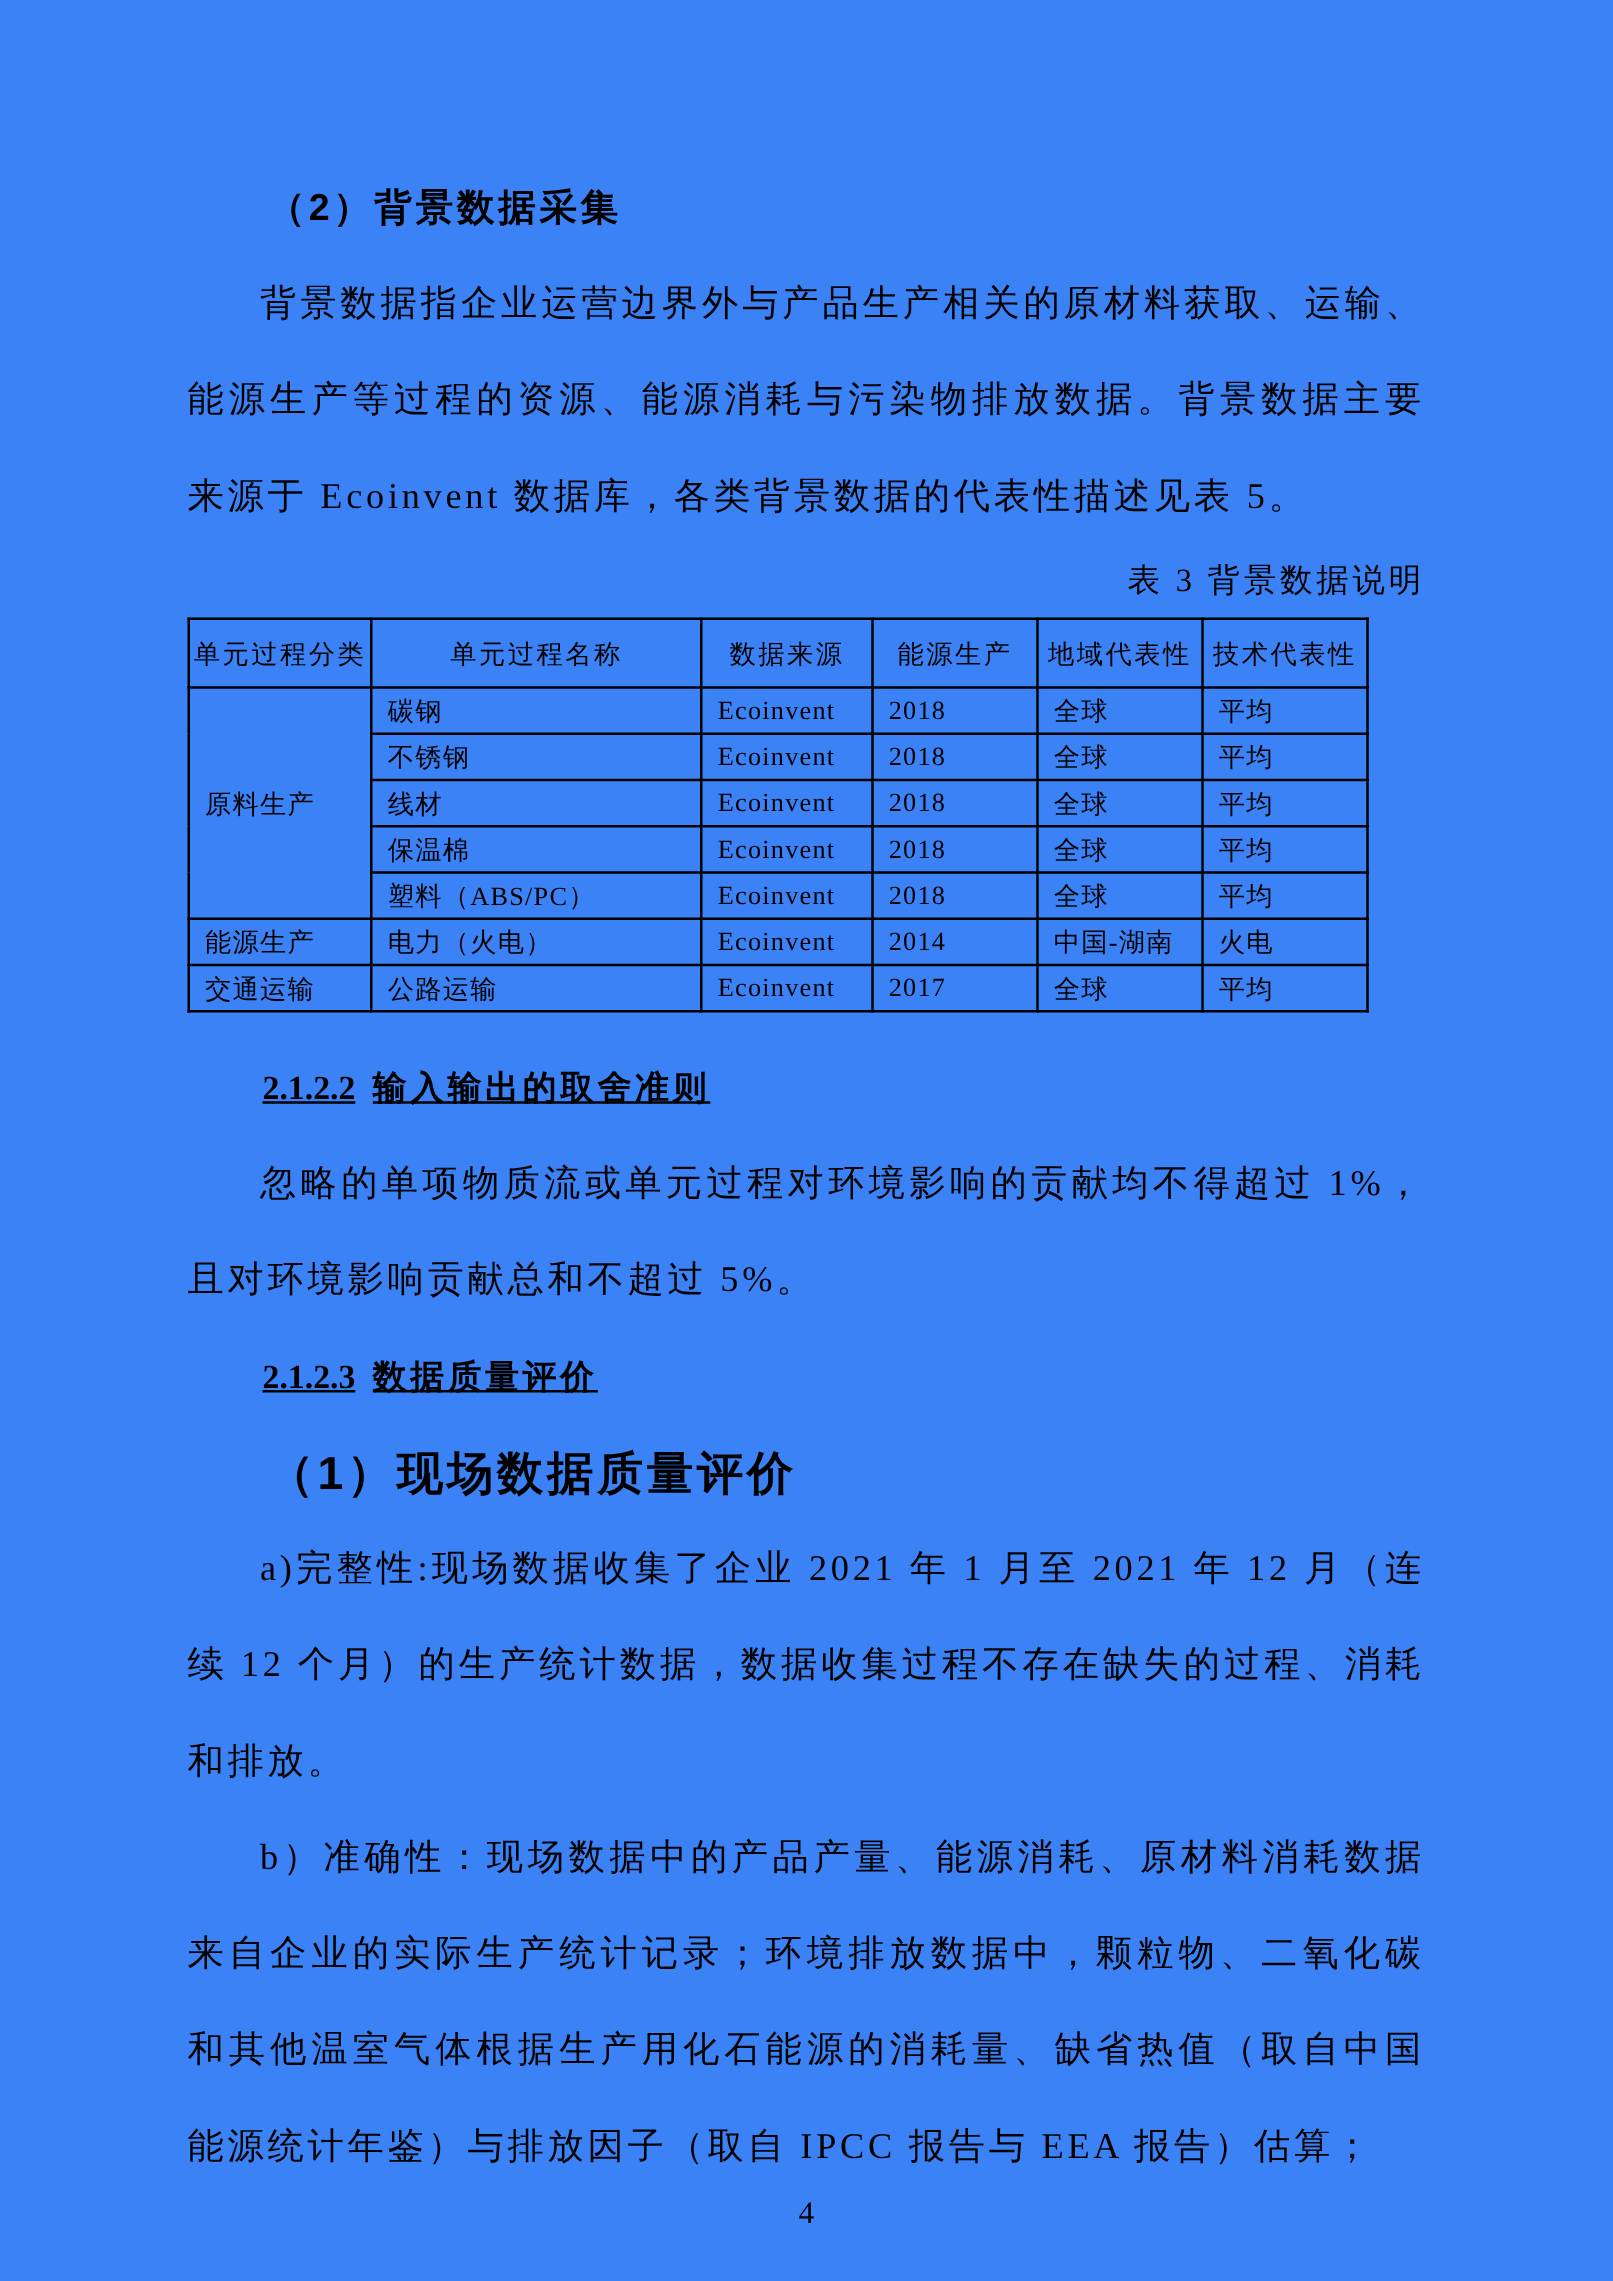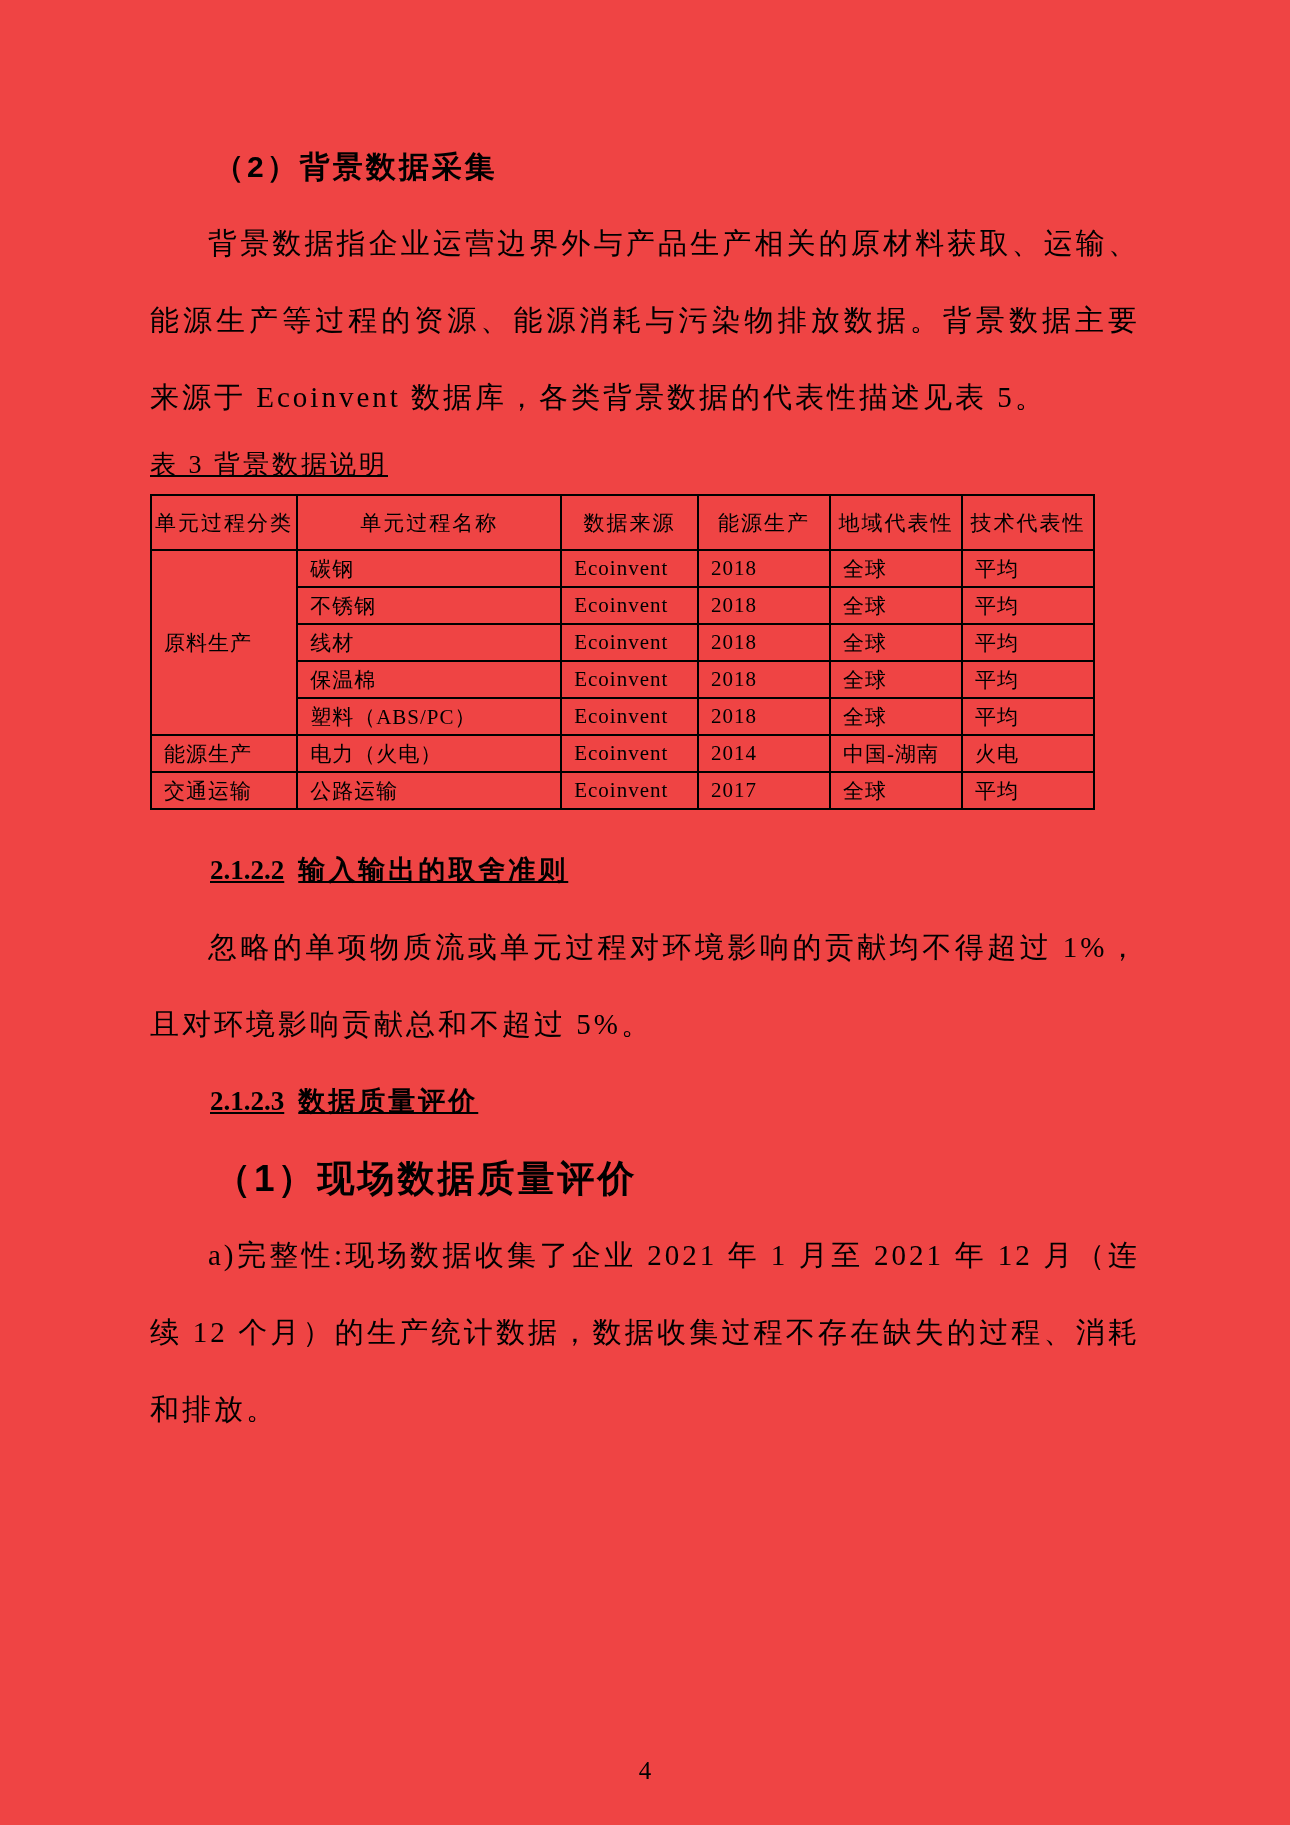--- a/index.html
+++ b/index.html
@@ -1,20 +1,20 @@
 <!DOCTYPE html>
 <html><head>
 <meta charset="utf-8">
 <style>
   html, body { margin: 0; padding: 0; background: #ffffff; }
   .page {
     position: relative;
     width: 1290px;
     height: 1825px;
-    background: #ef4444;
+    background: #3b82f6;
     color: #000000;
     font-family: "Liberation Serif", "DejaVu Serif", serif;
     overflow: hidden;
   }
   .content {
     padding: 128px 150px 0 150px;
   }
   .h-bg {
     font-family: "Liberation Sans", "DejaVu Sans", sans-serif;
     font-size: 30px;
@@ -29,23 +29,22 @@
     letter-spacing: 3px;
     text-align: justify;
     text-justify: inter-character;
     text-indent: 2em;
     margin: 0;
   }
   .caption {
     font-size: 26px;
     letter-spacing: 3px;
     line-height: 58px;
-    text-align: left;
+    text-align: right;
     margin: 0;
-    text-decoration: underline;
   }
   table.t3 {
     width: 945px;
     border-collapse: collapse;
     table-layout: fixed;
     margin: 0;
   }
   table.t3 th, table.t3 td {
     border: 2px solid #000000;
     vertical-align: middle;
@@ -196,17 +195,18 @@
     <p class="para">忽略的单项物质流或单元过程对环境影响的贡献均不得超过 1%，且对环境影响贡献总和不超过 5%。</p>
 
     <div class="h-sec h-sec2">
       <span class="sec-num">2.1.2.3</span><span class="sec-title">数据质量评价</span>
     </div>
 
     <div class="h-sub">（1）现场数据质量评价</div>
 
     <p class="para">a)完整性:现场数据收集了企业 2021 年 1 月至 2021 年 12 月（连续 12 个月）的生产统计数据，数据收集过程不存在缺失的过程、消耗和排放。</p>
 
+    <p class="para">b）准确性：现场数据中的产品产量、能源消耗、原材料消耗数据来自企业的实际生产统计记录；环境排放数据中，颗粒物、二氧化碳和其他温室气体根据生产用化石能源的消耗量、缺省热值（取自中国能源统计年鉴）与排放因子（取自 IPCC 报告与 EEA 报告）估算；</p>
 
   </div>
 
   <div class="page-number">4</div>
 </div>
 
 </body></html>

